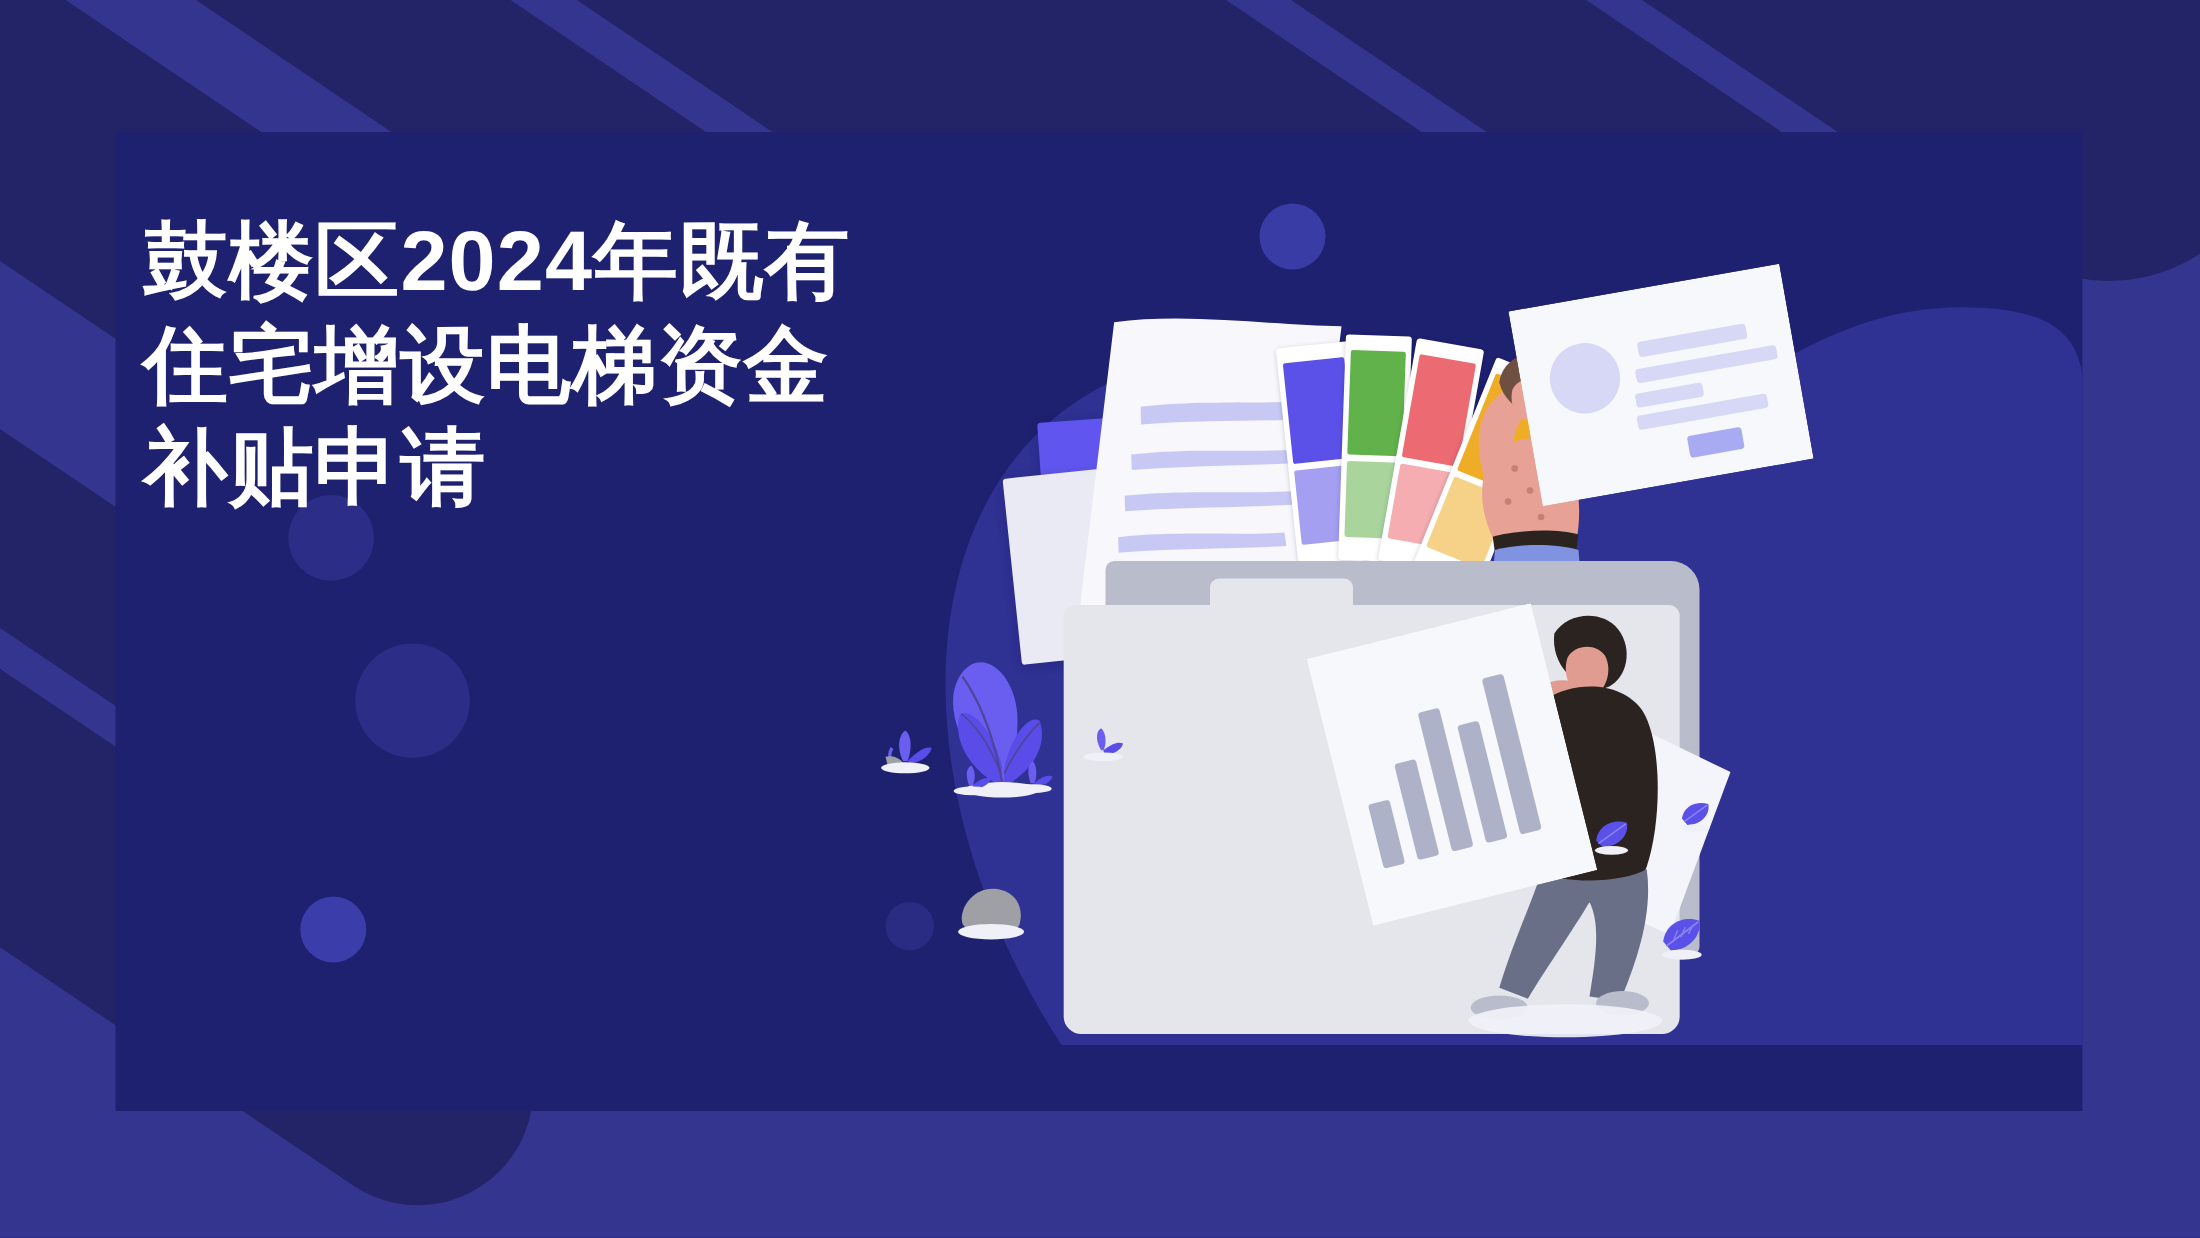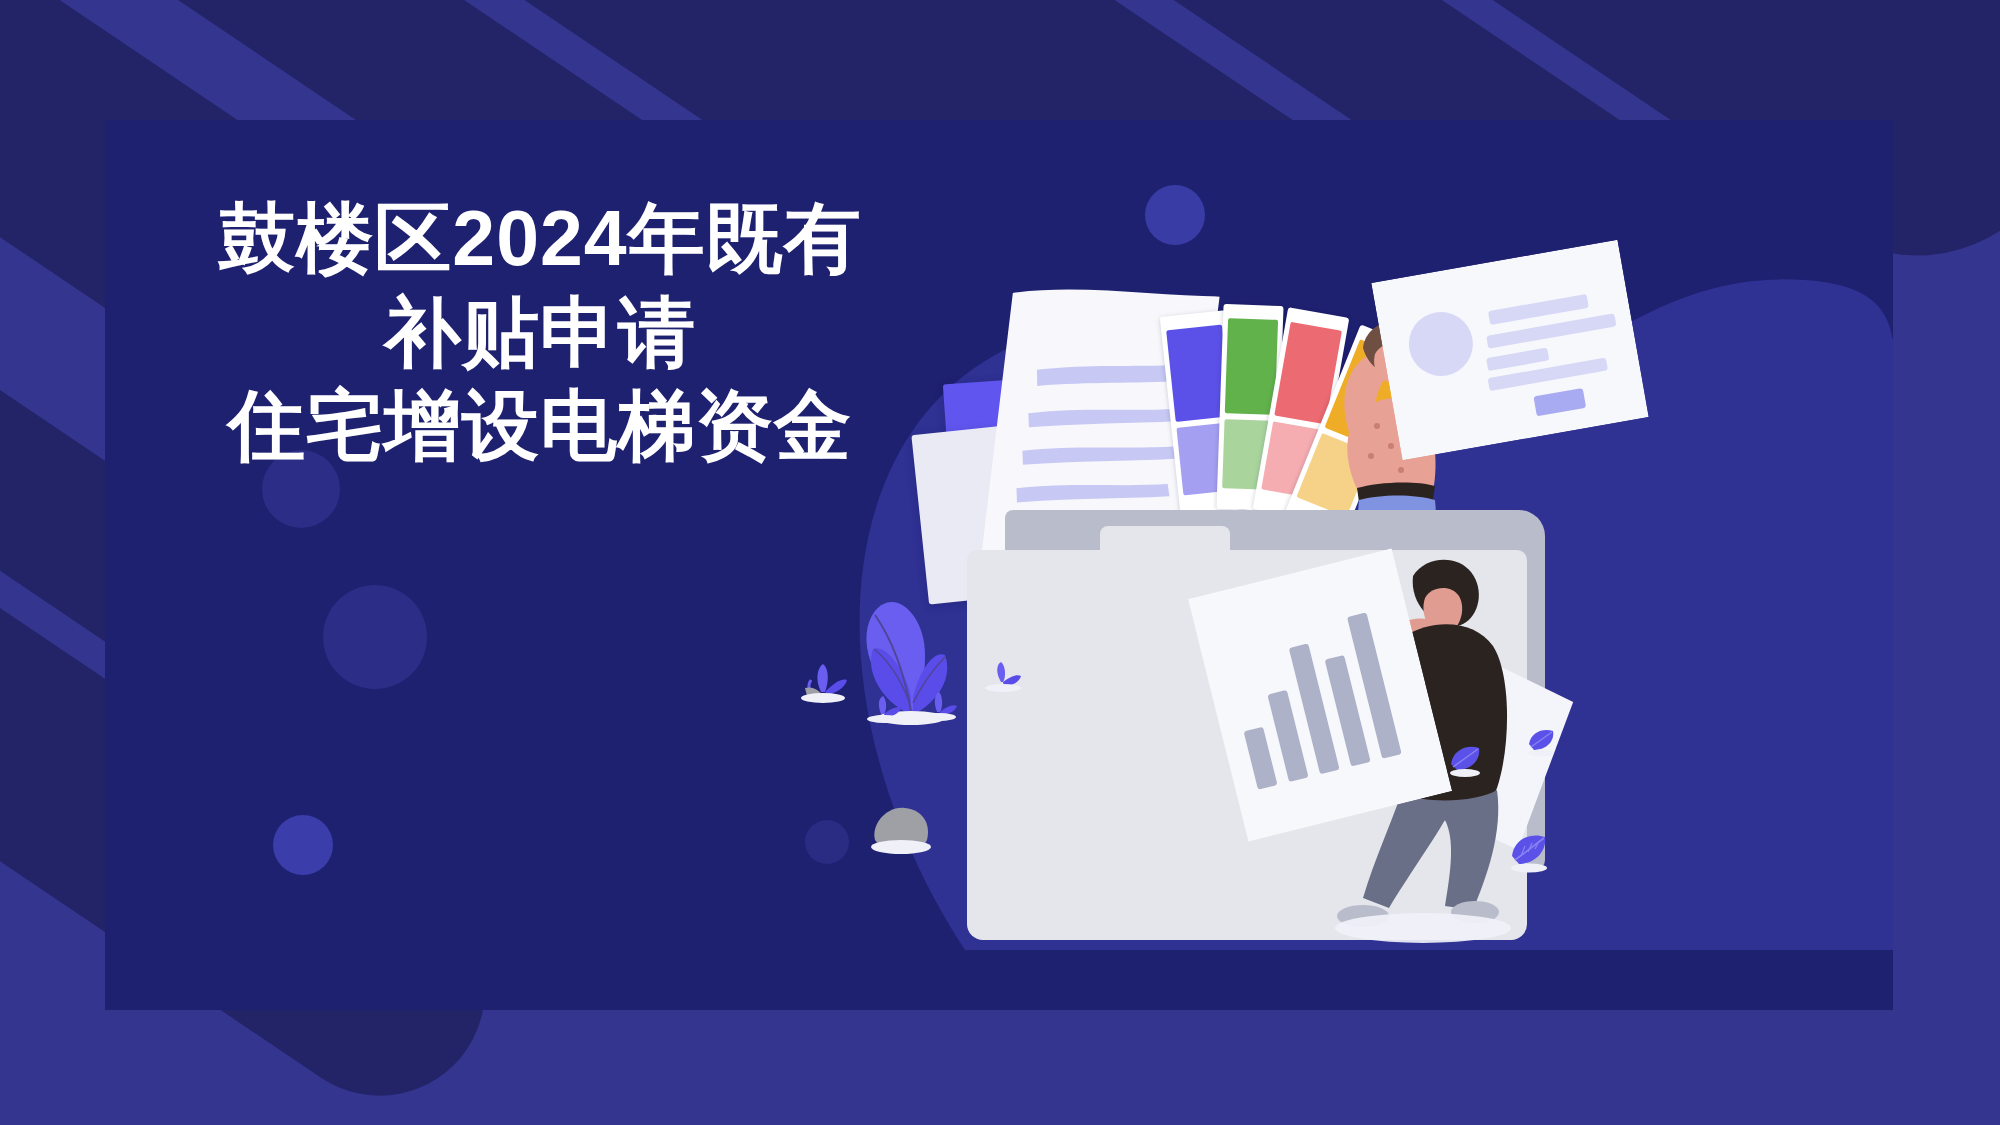--- a/index.html
+++ b/index.html
@@ -16,21 +16,21 @@
 
   
   .blob{position:absolute;background:#2f3193;}
 
   
   .dot{position:absolute;border-radius:50%;background:#2b2d87;}
 
   
   #title{position:absolute;left:25px;top:20px;width:820px;color:#ffffff;
          font-size:77px;font-weight:700;line-height:1.22;letter-spacing:1px;
-         font-family:"Liberation Sans","DejaVu Sans",sans-serif;text-align:center;}
+         font-family:"Liberation Sans","DejaVu Sans",sans-serif;}
   #title .ln{display:block;white-space:nowrap;}
 
   
   #illu{position:absolute;left:600px;top:10px;width:1180px;height:880px;}
 
   .sheet{position:absolute;background:#f7f7fb;box-shadow:0 2px 10px rgba(10,10,60,.18);}
 
   
   .folder-back{position:absolute;background:#b9bdcb;border-radius:8px 26px 10px 10px;}
   .folder-front{position:absolute;background:#e4e6ec;border-radius:10px 10px 16px 16px;}
@@ -75,22 +75,22 @@
 
     <div class="dot" style="left:157px;top:330px;width:78px;height:78px;"></div>
     <div class="dot" style="left:218px;top:465px;width:104px;height:104px;"></div>
     <div class="dot" style="left:168px;top:695px;width:60px;height:60px;background:#3b3dab;"></div>
     <div class="dot" style="left:1040px;top:65px;width:60px;height:60px;background:#3a3ca5;"></div>
     <div class="dot" style="left:1305px;top:415px;width:58px;height:58px;background:#2b2d87;"></div>
     <div class="dot" style="left:700px;top:700px;width:44px;height:44px;background:#2a2c84;"></div>
 
     <h1 id="title">
       <span class="ln">鼓楼区2024年既有</span>
+      <span class="ln">住宅增设电梯资金</span>
       <span class="ln">补贴申请</span>
-      <span class="ln">住宅增设电梯资金</span>
     </h1>
 
     <div id="illu">
 
       <div class="sheet" style="left:245px;top:250px;width:120px;height:210px;background:#6056ef;transform:rotate(-4deg);border-radius:3px;"></div>
       <div class="sheet" style="left:215px;top:300px;width:95px;height:170px;background:#e9eaf3;transform:rotate(-6deg);border-radius:3px;"></div>
 
       <div style="position:absolute;left:290px;top:155px;width:215px;height:290px;transform:rotate(6deg);">
         <svg width="215" height="290" viewBox="0 0 215 290">
           <path d="M4 18 C70 2 150 6 210 0 L205 272 C140 290 62 278 0 288 Z" fill="#f8f8fc"></path>

